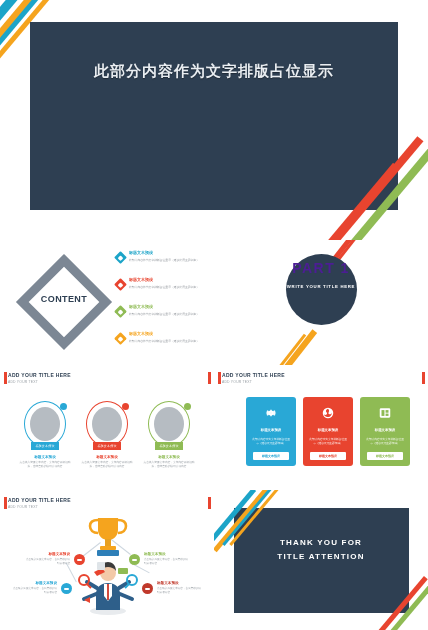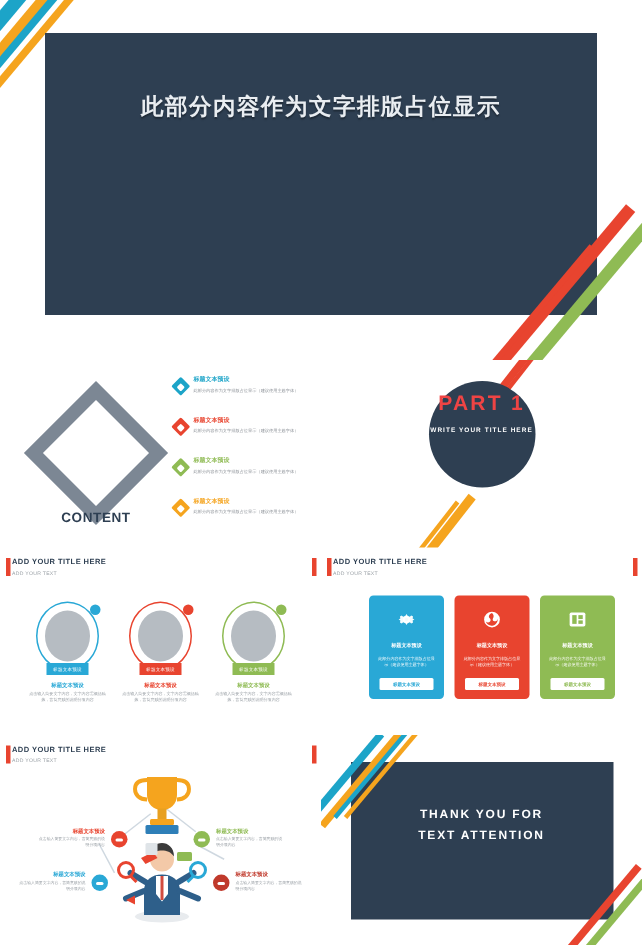--- a/index.html
+++ b/index.html
@@ -47,21 +47,21 @@
 
   
   #slide-content { left: 0; top: 240px; width: 214px; height: 125px; }
   .diamond-wrap { position: absolute; left: 16px; top: 14px; width: 96px; height: 96px; }
   .diamond-outer {
     position: absolute; left: 14px; top: 14px; width: 68px; height: 68px;
     border: 9px solid #7c8794; transform: rotate(45deg);
   }
   .diamond-label {
     position: absolute; left: 0; top: 40px; width: 96px; text-align: center;
-    font-size: 9px; font-weight: bold; color: #2e3f52; letter-spacing: .4px; margin-top: 46px;
+    font-size: 9px; font-weight: bold; color: #2e3f52; letter-spacing: .4px;
   }
   .clist { position: absolute; left: 116px; top: 10px; width: 94px; }
   .crow { position: relative; height: 23px; margin-bottom: 4px; padding-left: 13px; }
   .cbadge {
     position: absolute; left: 0; top: 3px; width: 9px; height: 9px;
     transform: rotate(45deg); border-radius: 1px;
   }
   .cbadge::after {
     content: ""; position: absolute; left: 2.5px; top: 2.5px;
     width: 4px; height: 4px; background: #fff; border-radius: 1px;
@@ -70,21 +70,21 @@
   .cdesc { font-size: 2.8px; color: #8d9298; line-height: 4.4px; margin-top: 1.5px; }
 
   
   #slide-part { left: 214px; top: 240px; width: 214px; height: 125px; }
   #slide-part .circle {
     position: absolute; left: 72px; top: 14px; width: 71px; height: 71px;
     border-radius: 50%; background: #2e3f52; z-index: 2;
   }
   #slide-part .ptitle {
     position: absolute; left: 0; right: 0; top: 20px; text-align: center;
-    color: #ef4444; font-size: 14px; font-weight: bold; letter-spacing: 1.5px;
+    color: #4c1d95; font-size: 14px; font-weight: bold; letter-spacing: 1.5px;
   }
   #slide-part .psub {
     position: absolute; left: 0; right: 0; top: 44px; text-align: center;
     color: #fff; font-size: 4.3px; font-weight: bold; letter-spacing: .7px;
   }
   #slide-part .p-red-1 { left: 128px; top: -18px; width: 5px; height: 48px;
     background: #e8442f; transform: rotate(38deg); z-index: 1; }
   #slide-part .p-red-2 { left: 136px; top: -20px; width: 3px; height: 46px;
     background: #e8442f; transform: rotate(38deg); z-index: 1; }
   #slide-part .p-org-1 { left: 83px; top: 86px; width: 6px; height: 48px;
@@ -369,17 +369,17 @@
   <div class="slide" id="slide-thanks">
     <div class="panel"></div>
     <div class="stripe t-tl-1"></div>
     <div class="stripe t-tl-2"></div>
     <div class="stripe t-tl-3"></div>
     <div class="stripe t-tl-4"></div>
     <div class="stripe t-br-1"></div>
     <div class="stripe t-br-2"></div>
     <div class="ttext">
       <span>THANK YOU FOR</span><br>
-      <span>TEXT ATTENTION</span>
+      <span>TITLE ATTENTION</span>
     </div>
   </div>
 
 </div>
 
 </body></html>

